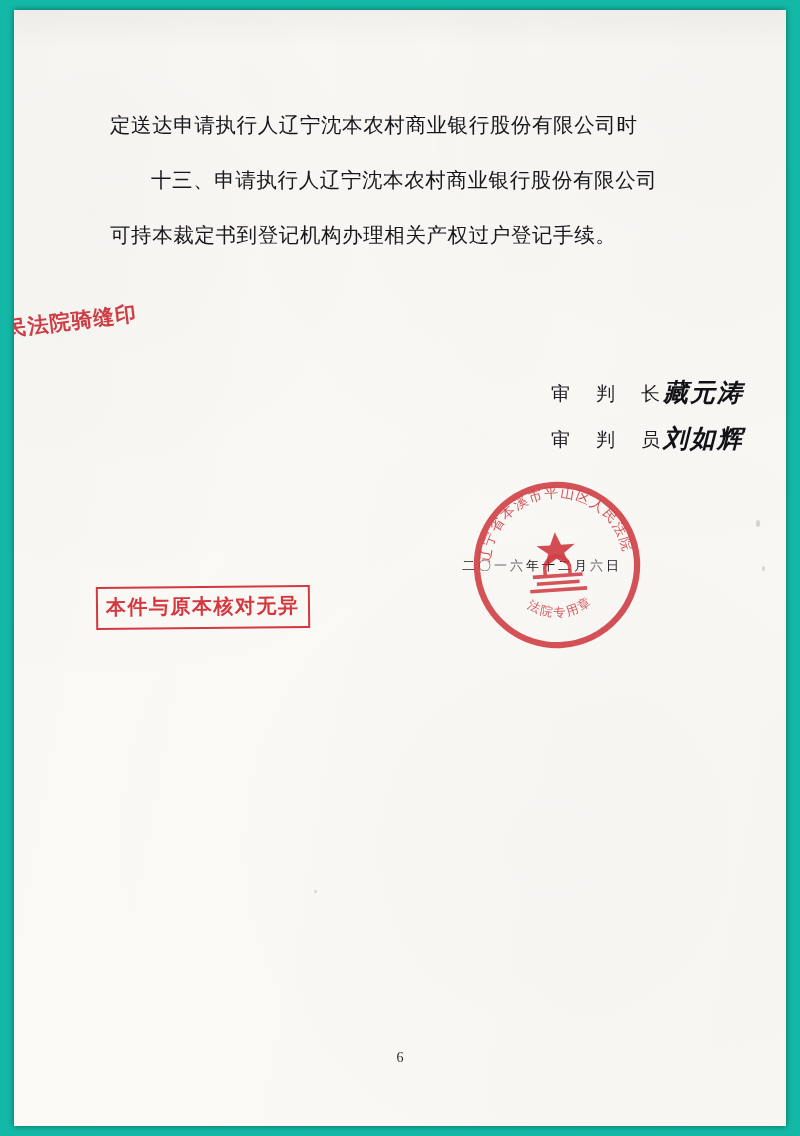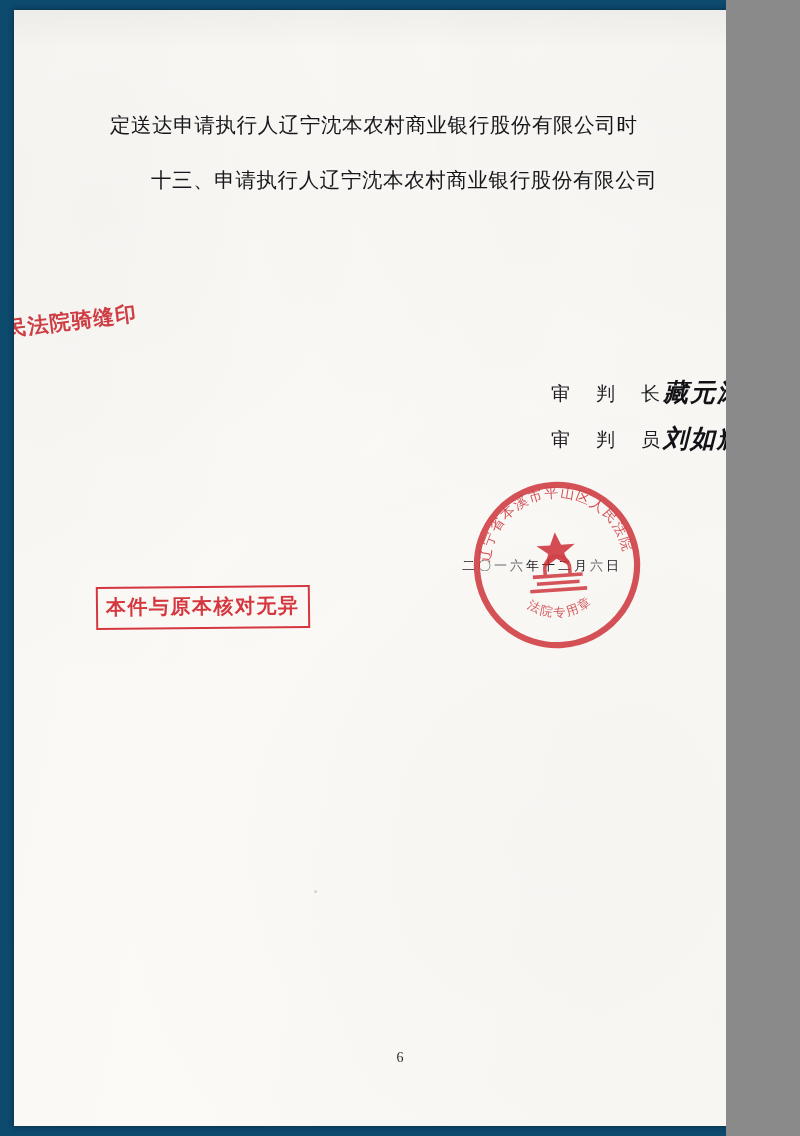--- a/index.html
+++ b/index.html
@@ -9,24 +9,24 @@
   }
   body {
     width: 800px;
     height: 1136px;
     font-family: "Liberation Serif", "DejaVu Serif", serif;
   }
 
   
   #page {
     position: relative;
-    width: 726px;
+    width: 800px;
     height: 1136px;
     overflow: hidden;
-    background: #0c4a6e;
+    background: #14b8a6;
   }
 
   .paper {
     position: absolute;
     left: 14px;
     top: 10px;
     width: 772px;
     height: 1116px;
     background: #fbfaf7;
     box-shadow: 0 0 6px rgba(0,0,0,0.45);
@@ -190,20 +190,21 @@
 </style>
 </head>
 <body>
 
 <div id="page">
   <div class="paper">
 
     <div class="doc-body">
       <p>定送达申请执行人辽宁沈本农村商业银行股份有限公司时</p>
       <p class="indent2">十三、申请执行人辽宁沈本农村商业银行股份有限公司</p>
+      <p>可持本裁定书到登记机构办理相关产权过户登记手续。</p>
     </div>
 
     <div class="edge-seal">民法院骑缝印</div>
 
     <div class="sig-block">
       <div class="sig-row">
         <span class="sig-label">审 判 长</span>
         <span class="sig-name">藏元涛</span>
       </div>
       <div class="sig-row">

